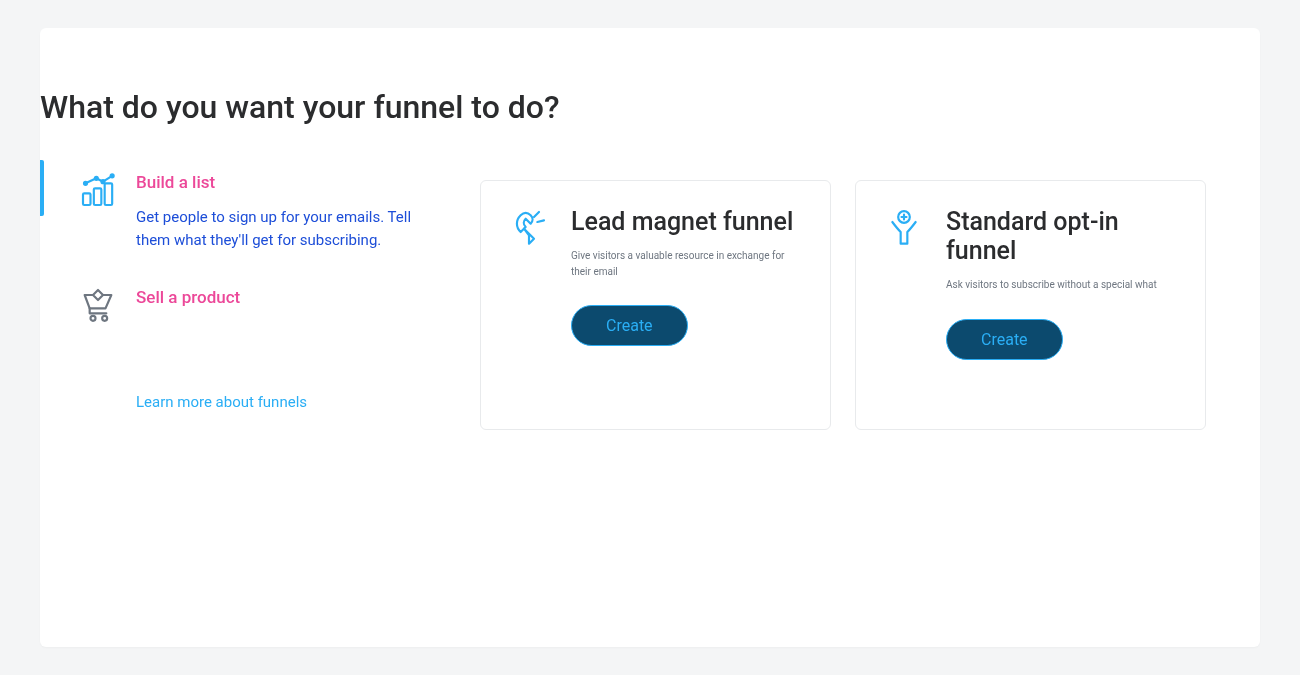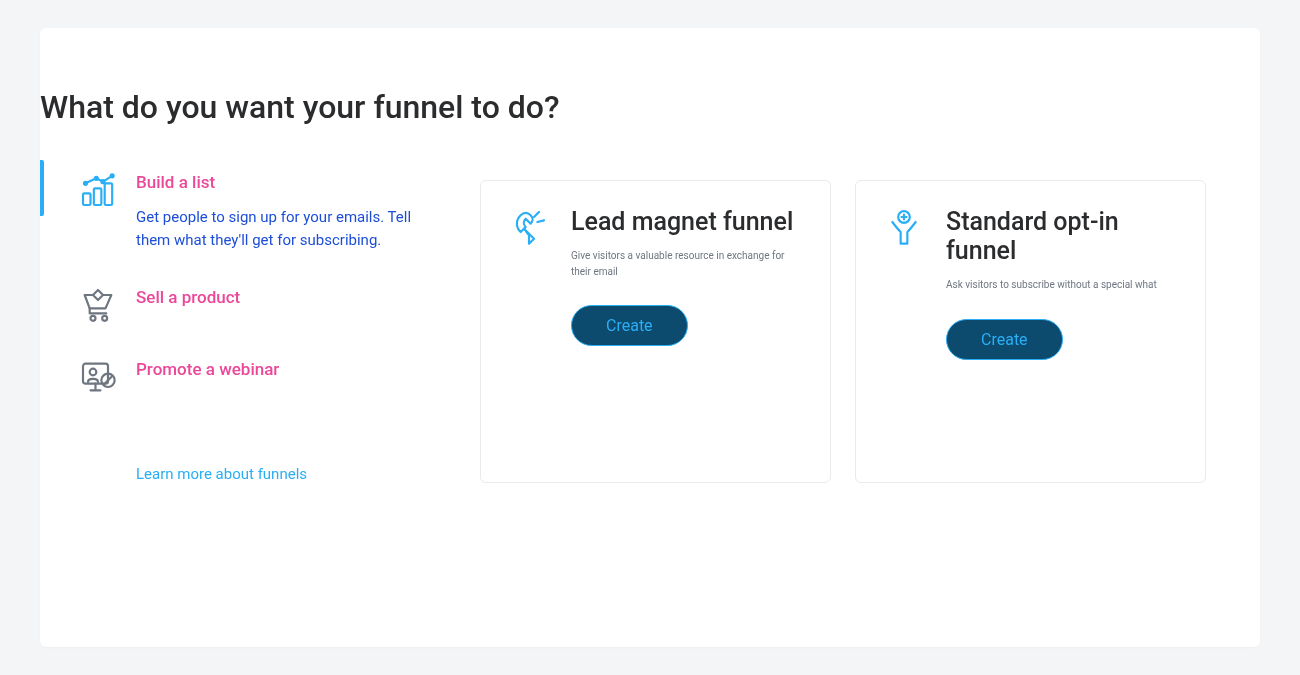--- a/index.html
+++ b/index.html
@@ -163,35 +163,20 @@
             <path d="M14 28 V34 H34"></path>
             <circle cx="18" cy="40" r="3"></circle>
             <circle cx="32" cy="40" r="3"></circle>
           </svg>
         </span>
         <div class="sidebar-text">
           <div class="sidebar-title">Sell a product</div>
         </div>
       </div>
 
-      <div class="sidebar-item">
-        <span class="sidebar-icon">
-          <svg viewBox="0 0 48 48" fill="none" stroke="currentColor" stroke-width="2.6" stroke-linecap="round" stroke-linejoin="round">
-            <rect x="6" y="8" width="30" height="24" rx="3"></rect>
-            <circle cx="18" cy="18" r="4"></circle>
-            <path d="M12 30 C12 25 24 25 24 30"></path>
-            <circle cx="36" cy="28" r="8"></circle>
-            <path d="M32 32 L40 24"></path>
-            <path d="M21 32 V40 M15 40 H27"></path>
-          </svg>
-        </span>
-        <div class="sidebar-text">
-          <div class="sidebar-title">Promote a webinar</div>
-        </div>
-      </div>
 
       <a href="#" class="learn-more">Learn more about funnels</a>
     </div>
 
     <div class="funnel-area">
 
       <div class="funnel-card">
         <div class="funnel-top">
           <span class="funnel-icon">
             <svg viewBox="0 0 48 48" fill="none" stroke="currentColor" stroke-width="2.6" stroke-linecap="round" stroke-linejoin="round">

